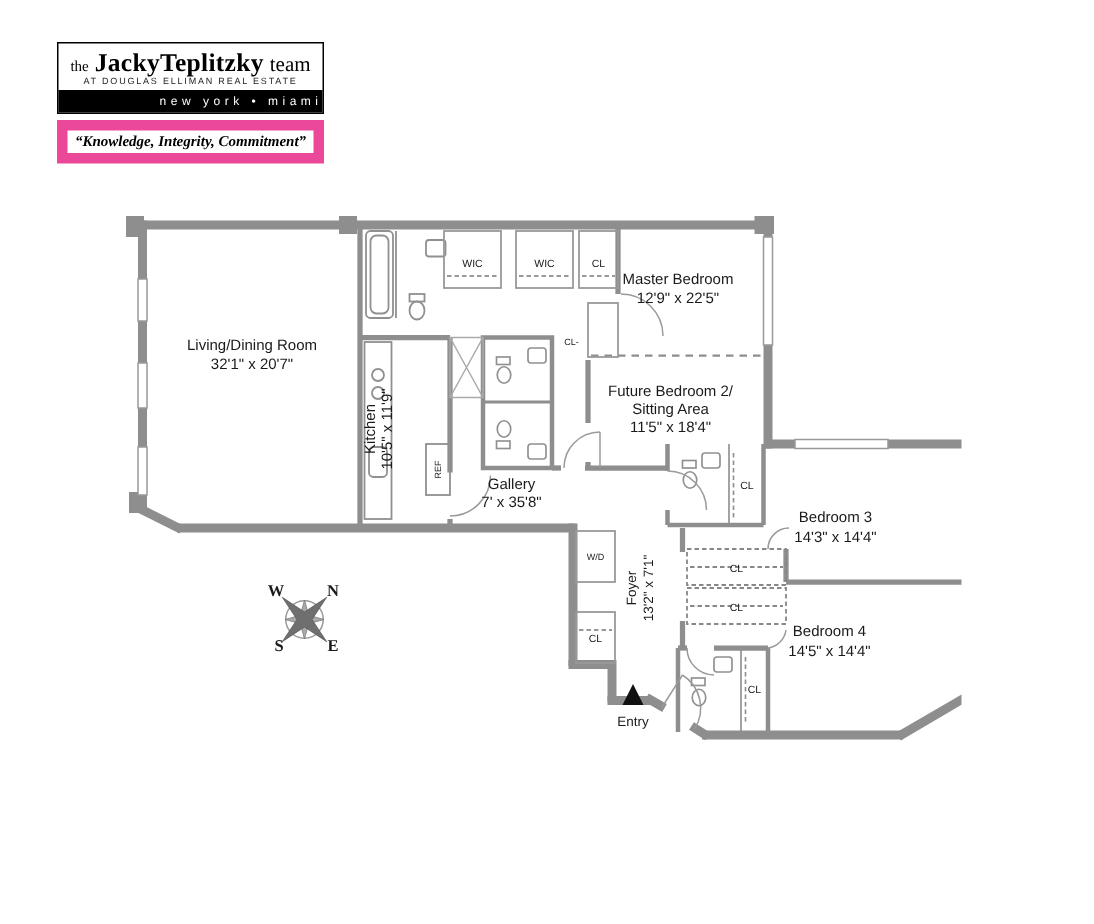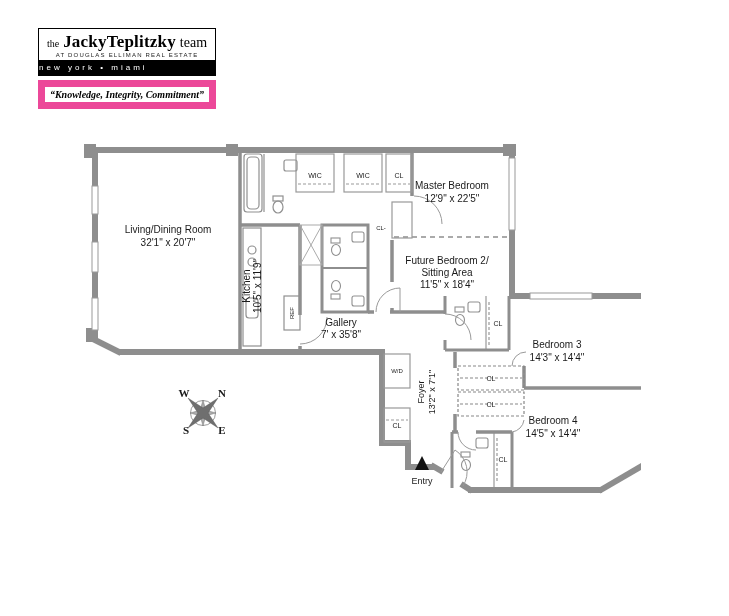--- a/index.html
+++ b/index.html
@@ -8,21 +8,21 @@
   
   .logo{position:absolute;left:38px;top:28px;width:178px;}
   .logo-box{border:1px solid #000;background:#fff;}
   .logo-name{text-align:center;padding:3px 2px 0 2px;font-family:"Liberation Serif",serif;
              white-space:nowrap;color:#000;}
   .logo-name .the{font-size:10px;}
   .logo-name .jt{font-size:17px;font-weight:bold;letter-spacing:0.2px;}
   .logo-name .team{font-size:14px;}
   .logo-sub{text-align:center;font-size:6px;letter-spacing:1.2px;color:#222;
             margin:0 0 2px 0;white-space:nowrap;}
-  .logo-bar{background:#000;color:#fff;text-align:left;font-size:8px;
+  .logo-bar{background:#000;color:#fff;text-align:right;font-size:8px;
             letter-spacing:3px;padding:3px 0;white-space:nowrap;}
   .logo-tagline{margin-top:4px;border:7px solid #ec4899;text-align:center;
                 font-family:"Liberation Serif",serif;font-style:italic;font-weight:bold;
                 font-size:10px;padding:2px 0;color:#000;}
   
   svg{position:absolute;left:0;top:0;}
   text{font-family:"Liberation Sans",sans-serif;fill:#1a1a1a;}
   .room-name,.room-dims{font-size:10px;}
   .lbl{font-size:7px;}
   .lbl-s{font-size:6px;}

